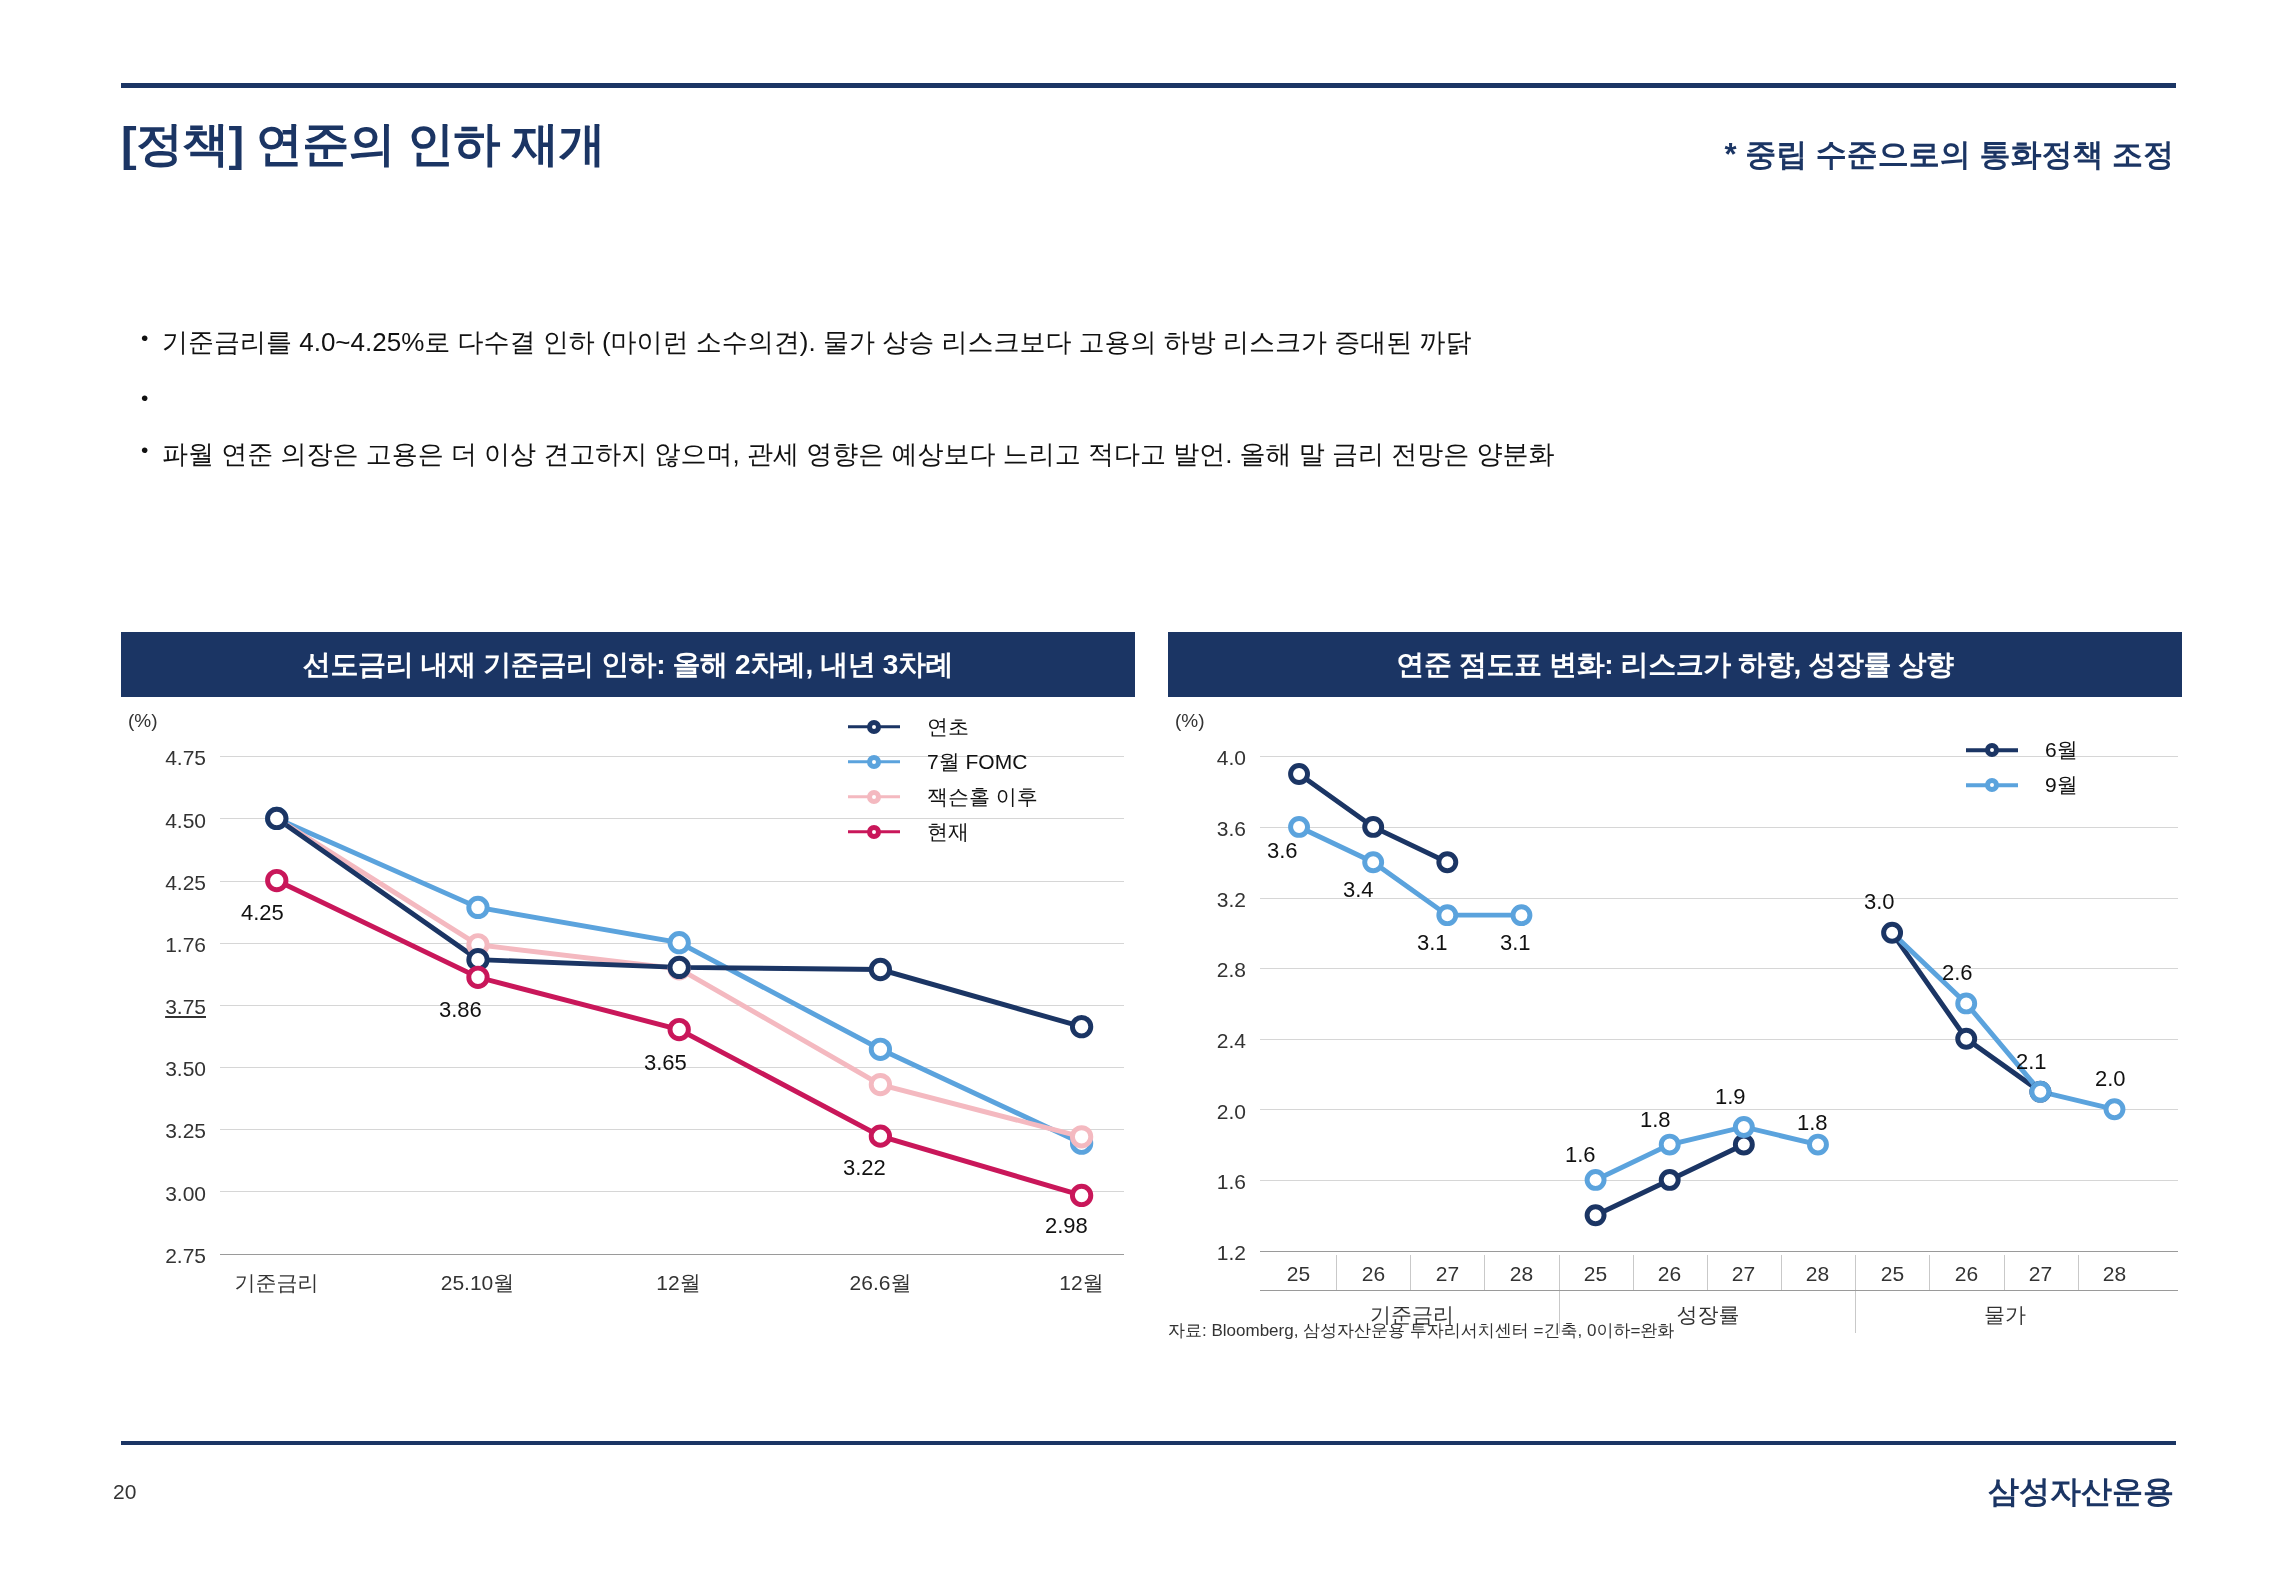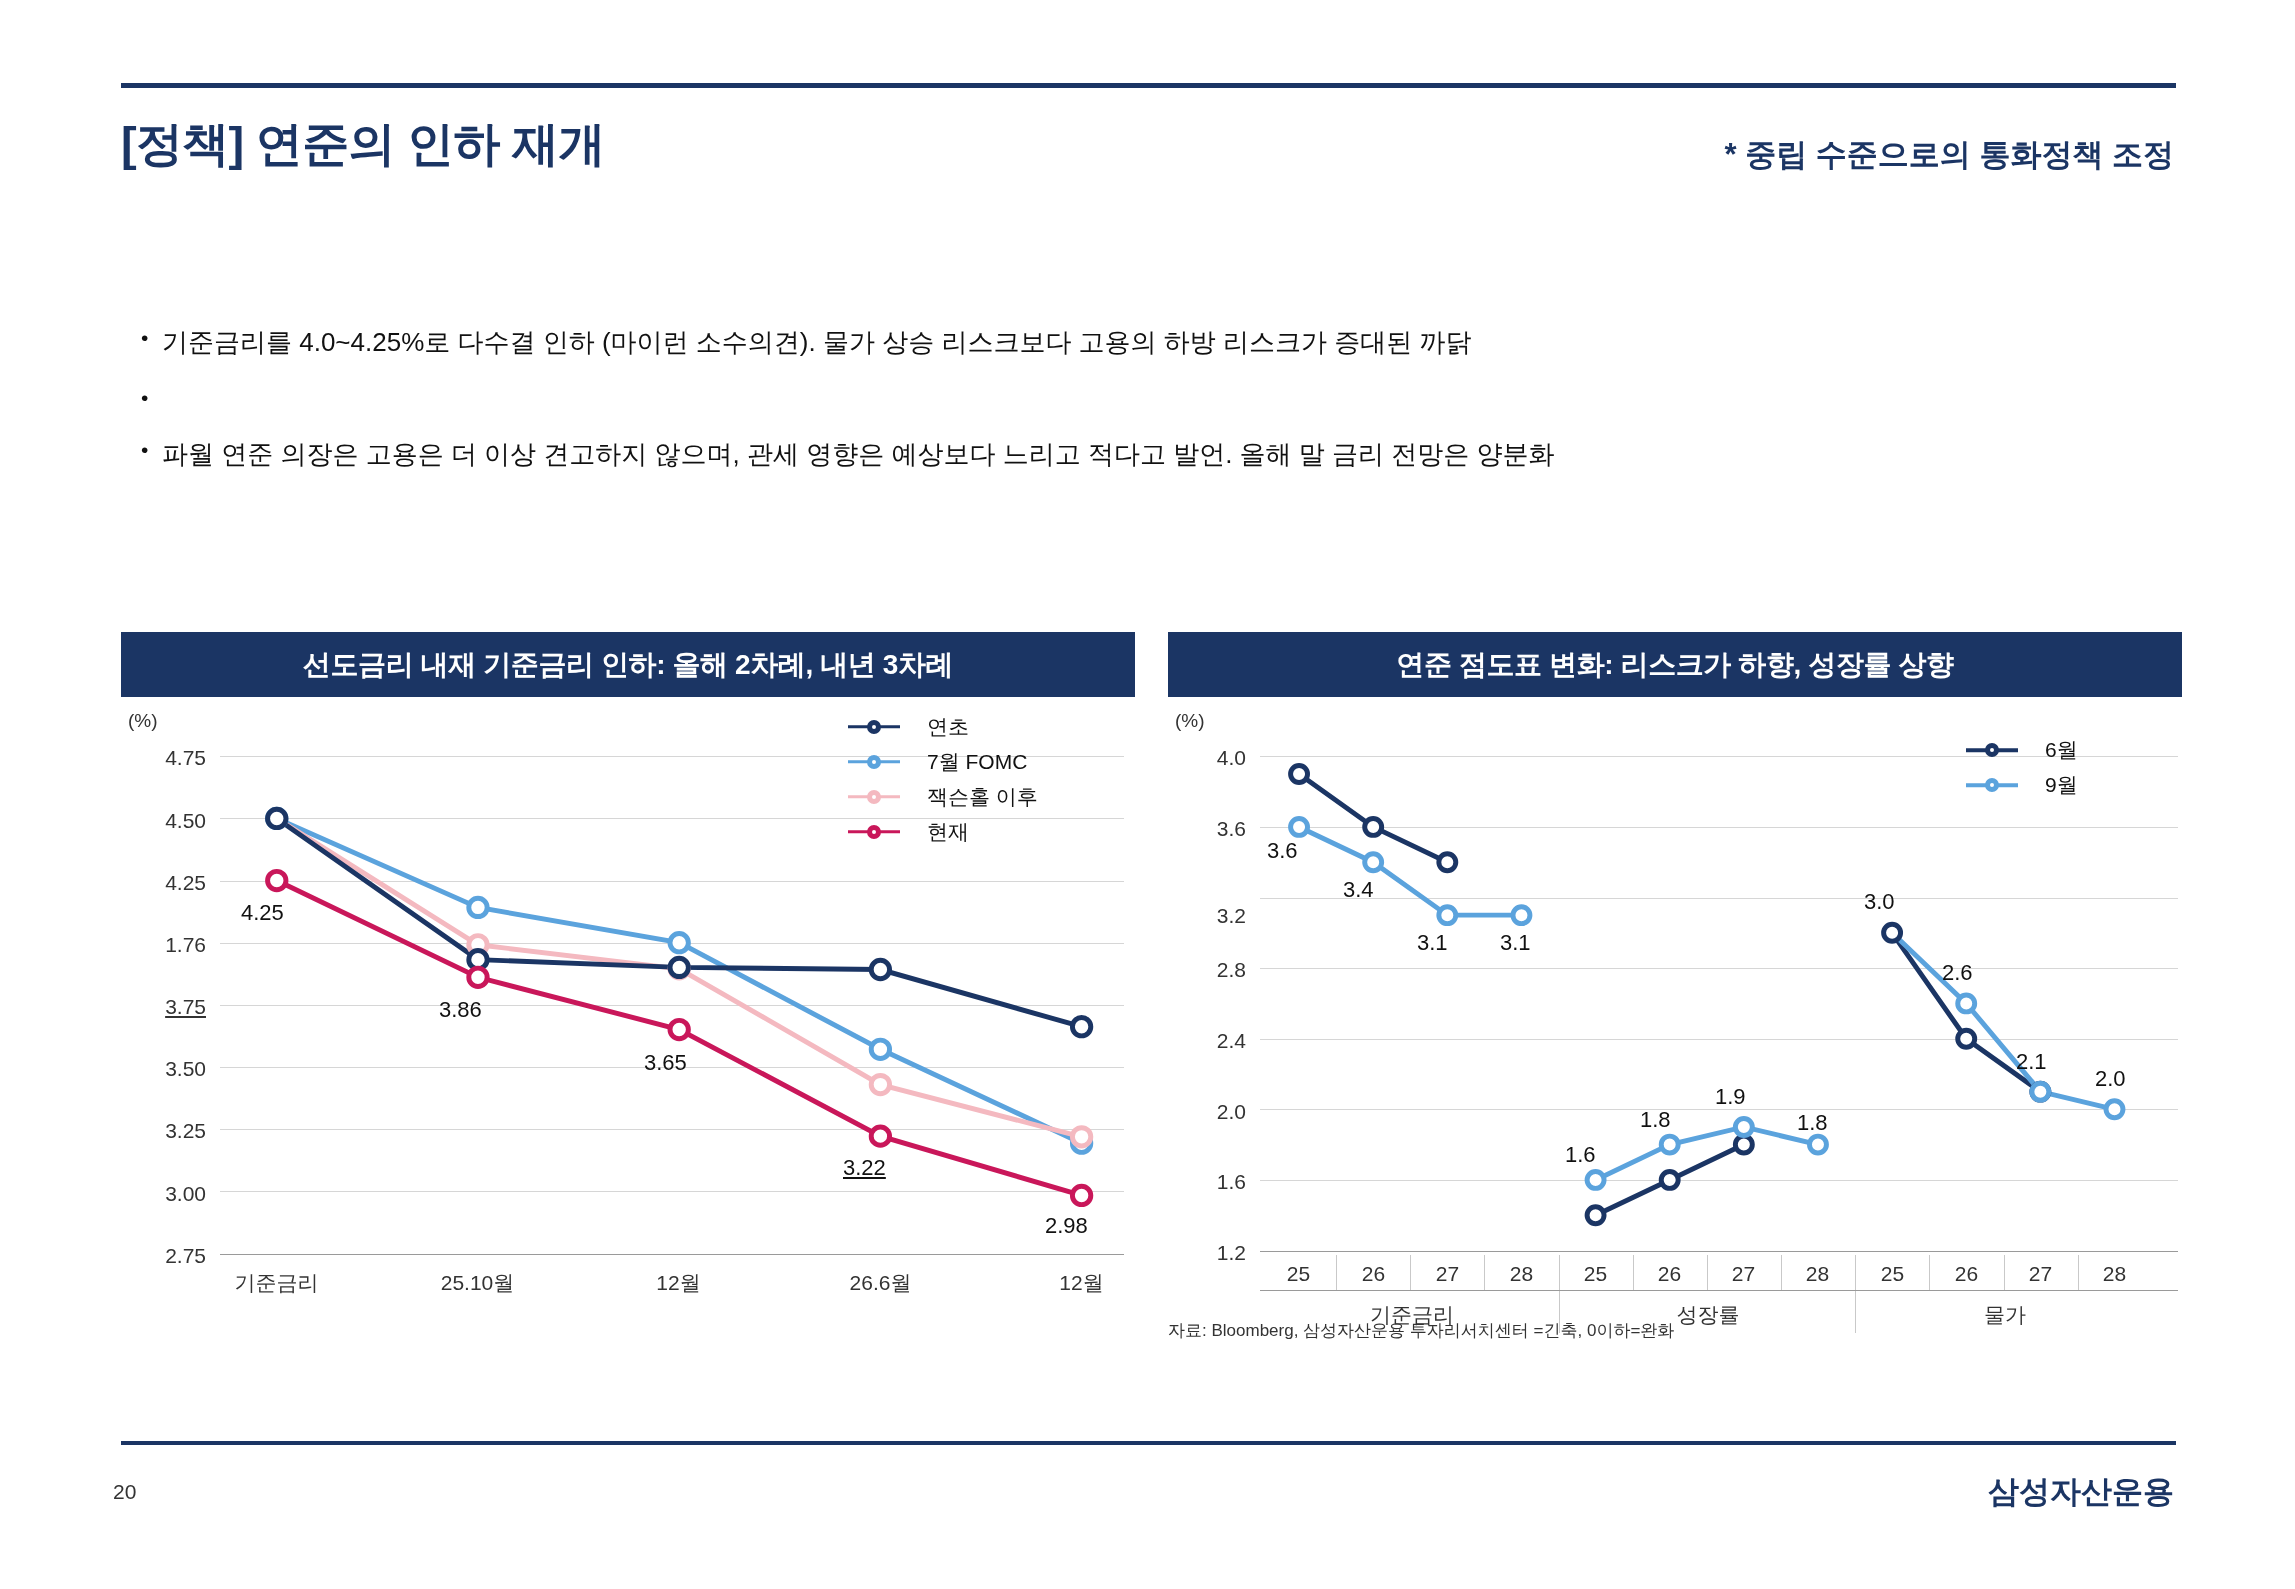--- a/index.html
+++ b/index.html
@@ -184,21 +184,21 @@
         <circle cx="220" cy="260" r="13" fill="#fff" stroke="#c9175a" stroke-width="7"></circle>
         <circle cx="505" cy="397" r="13" fill="#fff" stroke="#c9175a" stroke-width="7"></circle>
         <circle cx="790" cy="471" r="13" fill="#fff" stroke="#c9175a" stroke-width="7"></circle>
         <circle cx="1075" cy="622" r="13" fill="#fff" stroke="#c9175a" stroke-width="7"></circle>
         <circle cx="1360" cy="706" r="13" fill="#fff" stroke="#c9175a" stroke-width="7"></circle>
       </svg>
 
       <div class="dlabel" style="left:120px;top:203px;">4.25</div>
       <div class="dlabel" style="left:318px;top:300px;">3.86</div>
       <div class="dlabel" style="left:523px;top:353px;">3.65</div>
-      <div class="dlabel" style="left:722px;top:458px;text-decoration:underline;">3.22</div>
+      <div class="dlabel" style="left:722px;top:458px;">3.22</div>
       <div class="dlabel" style="left:924px;top:516px;">2.98</div>
 
       <div class="xlab" style="left:78px;top:572px;width:155px;">기준금리</div>
       <div class="xlab" style="left:279px;top:572px;width:155px;">25.10월</div>
       <div class="xlab" style="left:480px;top:572px;width:155px;">12월</div>
       <div class="xlab" style="left:682px;top:572px;width:155px;">26.6월</div>
       <div class="xlab" style="left:883px;top:572px;width:155px;">12월</div>
 
       <div class="legend" style="left:727px;top:15.5px;">
         <div class="legend-row">
@@ -235,21 +235,21 @@
   </div>
 
   <div class="panel right">
     <div class="panel-head">연준 점도표 변화: 리스크가 하향, 성장률 상향</div>
     <div class="panel-body">
 
       <div class="unit" style="left:7px;top:12.7px;">(%)</div>
 
       <div class="ylab" style="left:-7px;top:49px;">4.0</div>
       <div class="ylab" style="left:-7px;top:120px;">3.6</div>
-      <div class="ylab" style="left:-7px;top:191px;margin-top:16px;">3.2</div>
+      <div class="ylab" style="left:-7px;top:191px;">3.2</div>
       <div class="ylab" style="left:-7px;top:261px;">2.8</div>
       <div class="ylab" style="left:-7px;top:332px;">2.4</div>
       <div class="ylab" style="left:-7px;top:403px;">2.0</div>
       <div class="ylab" style="left:-7px;top:473px;">1.6</div>
       <div class="ylab" style="left:-7px;top:544px;">1.2</div>
 
       <div class="grid-line" style="left:92px;top:59px;width:918px;"></div>
       <div class="grid-line" style="left:92px;top:130px;width:918px;"></div>
       <div class="grid-line" style="left:92px;top:201px;width:918px;"></div>
       <div class="grid-line" style="left:92px;top:271px;width:918px;"></div>

